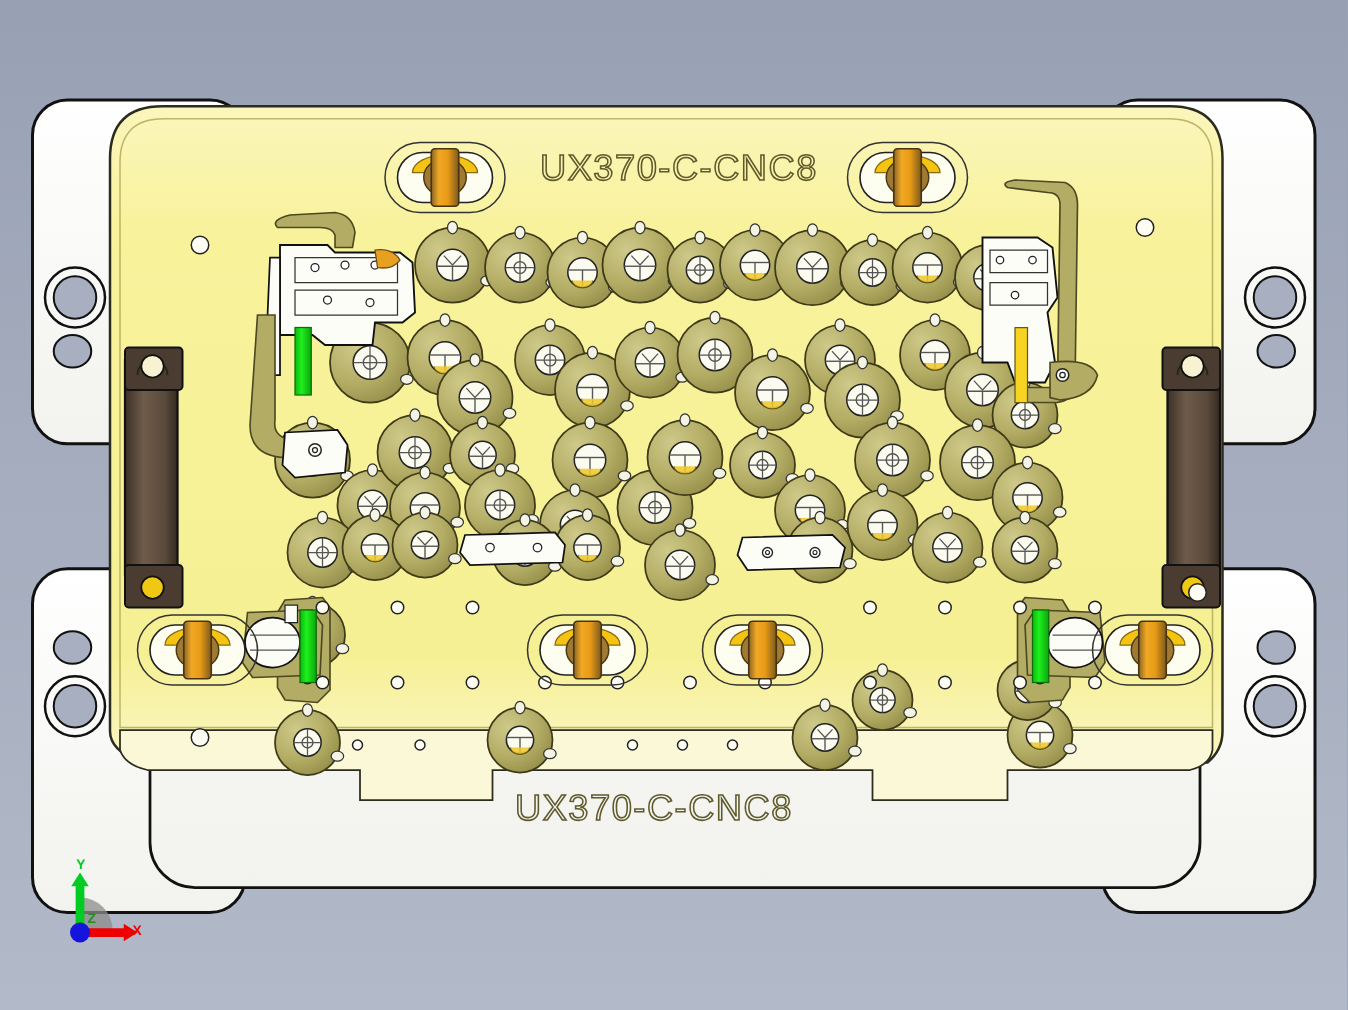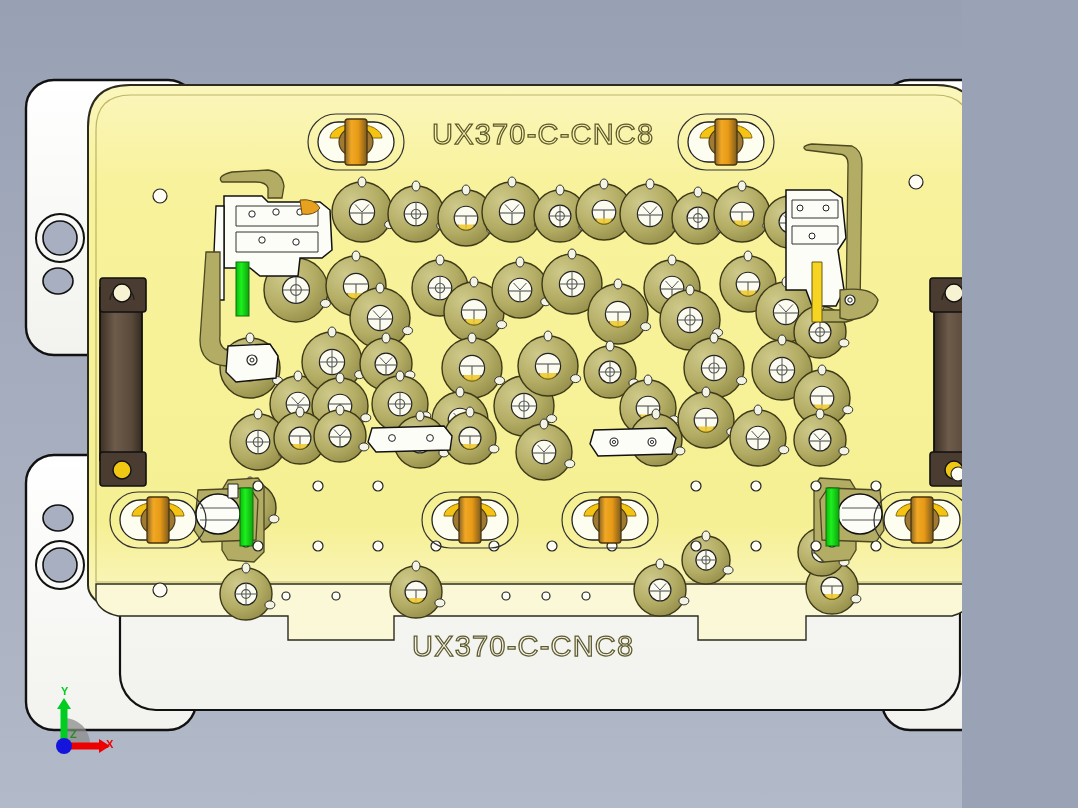--- a/index.html
+++ b/index.html
@@ -1,18 +1,18 @@
 <!DOCTYPE html>
 <html><head>
 <meta charset="utf-8">
 <style>
   html,body{margin:0;padding:0;background:#9aa3b5;}
   body{width:1078px;height:808px;overflow:hidden;
        font-family:"Liberation Sans",sans-serif;}
-  #stage{position:relative;width:962px;height:808px;overflow:hidden;}
+  #stage{position:relative;width:1078px;height:808px;overflow:hidden;}
   #bg{position:absolute;inset:0;
       background:linear-gradient(180deg,#98a1b4 0%,#a4acbd 45%,#b2b9c8 100%);}
   svg{position:absolute;left:0;top:0;width:1078px;height:808px;display:block;}
   .axis-lbl{font-family:"Liberation Sans",sans-serif;font-size:11px;font-weight:bold;}
   .engrave{font-family:"Liberation Sans",sans-serif;font-size:29px;
            letter-spacing:1.2px;fill:none;stroke:#5f5a2c;stroke-width:1.25;}
 </style>
 </head>
 <body>
 

